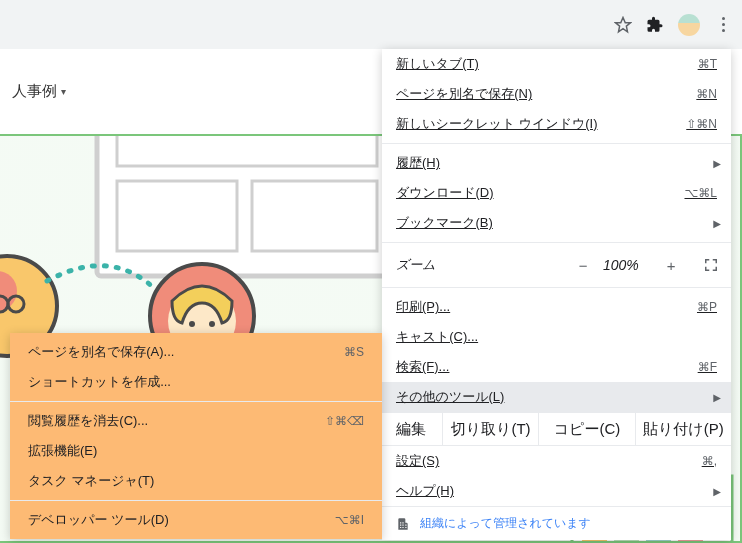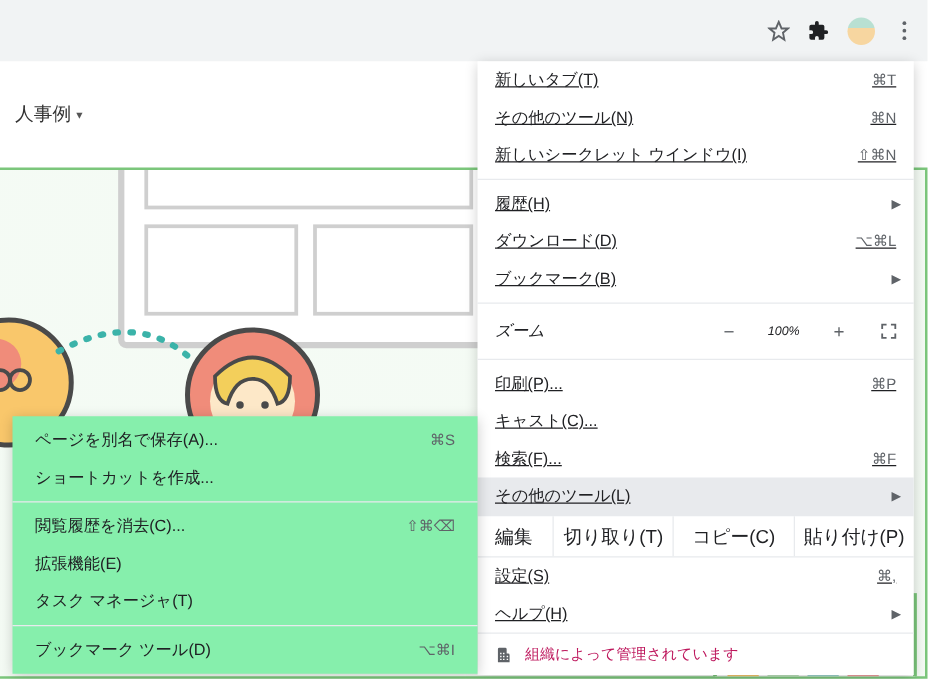--- a/index.html
+++ b/index.html
@@ -26,33 +26,33 @@
   .menu-main .row.selected { background: #e8eaed; }
   .menu-main .row .label { flex: 1; }
   .menu-main .row .shortcut { color: #5f6368; font-size: 12px; }
   .menu-main .row .sub-arrow { position: absolute; right: 10px; color: #5f6368; font-size: 10px; }
   .menu-main hr { border: none; border-top: 1px solid #e8eaed; margin: 4px 0; }
 
   .zoom-row { height: 36px; display: flex; align-items: center; padding: 0 0 0 14px; font-style: italic; }
   .zoom-row .zlabel { flex: 1; }
   .zoom-row .zctrl { display: flex; align-items: center; height: 100%; }
   .zoom-row .zbtn { width: 40px; text-align: center; color: #5f6368; font-size: 15px; }
-  .zoom-row .zval { width: 48px; text-align: center; font-size: 10px; }
+  .zoom-row .zval { width: 48px; font-size: 14px; }
   .zoom-row .zfs { width: 40px; display: flex; align-items: center; justify-content: center; }
 
   .edit-row { display: flex; height: 34px; border-top: 1px solid #e8eaed; border-bottom: 1px solid #e8eaed; }
   .edit-row .ecell { flex: 1; display: flex; align-items: center; justify-content: center; font-size: 15px; position: relative; }
   .edit-row .ecell:first-child { justify-content: flex-start; padding-left: 14px; flex: 0 0 60px; }
   .edit-row .ecell + .ecell { border-left: 1px solid #e8eaed; }
 
-  .managed-row { height: 34px; display: flex; align-items: center; padding: 0 14px; gap: 10px; color: #be185d; font-size: 12px; border-top: 1px solid #e8eaed; }
+  .managed-row { height: 34px; display: flex; align-items: center; padding: 0 14px; gap: 10px; color: #3b82f6; font-size: 12px; border-top: 1px solid #e8eaed; }
   .managed-row .bicon { width: 14px; height: 14px; }
 
   
-  .menu-sub { position: absolute; top: 333px; left: 10px; width: 372px; background: #86efac; box-shadow: 0 2px 10px rgba(0,0,0,.2); z-index: 30; font-size: 13px; color: #202124; padding: 4px 0; }
+  .menu-sub { position: absolute; top: 333px; left: 10px; width: 372px; background: #fdba74; box-shadow: 0 2px 10px rgba(0,0,0,.2); z-index: 30; font-size: 13px; color: #202124; padding: 4px 0; }
   .menu-sub .srow { height: 30px; display: flex; align-items: center; padding: 0 18px; }
   .menu-sub .srow .slabel { flex: 1; }
   .menu-sub .srow .sshortcut { color: #5f6368; font-size: 12px; }
   .menu-sub hr { border: none; border-top: 1px solid #e8eaed; margin: 4px 0; }
 </style>
 </head>
 <body>
 
 <div class="topbar">
   <div class="icon">
@@ -111,21 +111,21 @@
     </svg>
   </div>
 </div>
 
 <div class="menu-main">
   <div class="row">
     <span class="label">新しいタブ(T)</span>
     <span class="shortcut">⌘T</span>
   </div>
   <div class="row">
-    <span class="label">その他のツール(N)</span>
+    <span class="label">ページを別名で保存(N)</span>
     <span class="shortcut">⌘N</span>
   </div>
   <div class="row">
     <span class="label">新しいシークレット ウインドウ(I)</span>
     <span class="shortcut">⇧⌘N</span>
   </div>
   <hr>
   <div class="row">
     <span class="label">履歴(H)</span>
     <span class="sub-arrow">▶</span>
@@ -206,16 +206,16 @@
     <span class="sshortcut">⇧⌘⌫</span>
   </div>
   <div class="srow">
     <span class="slabel">拡張機能(E)</span>
   </div>
   <div class="srow">
     <span class="slabel">タスク マネージャ(T)</span>
   </div>
   <hr>
   <div class="srow">
-    <span class="slabel">ブックマーク ツール(D)</span>
+    <span class="slabel">デベロッパー ツール(D)</span>
     <span class="sshortcut">⌥⌘I</span>
   </div>
 </div>
 
 </body></html>

